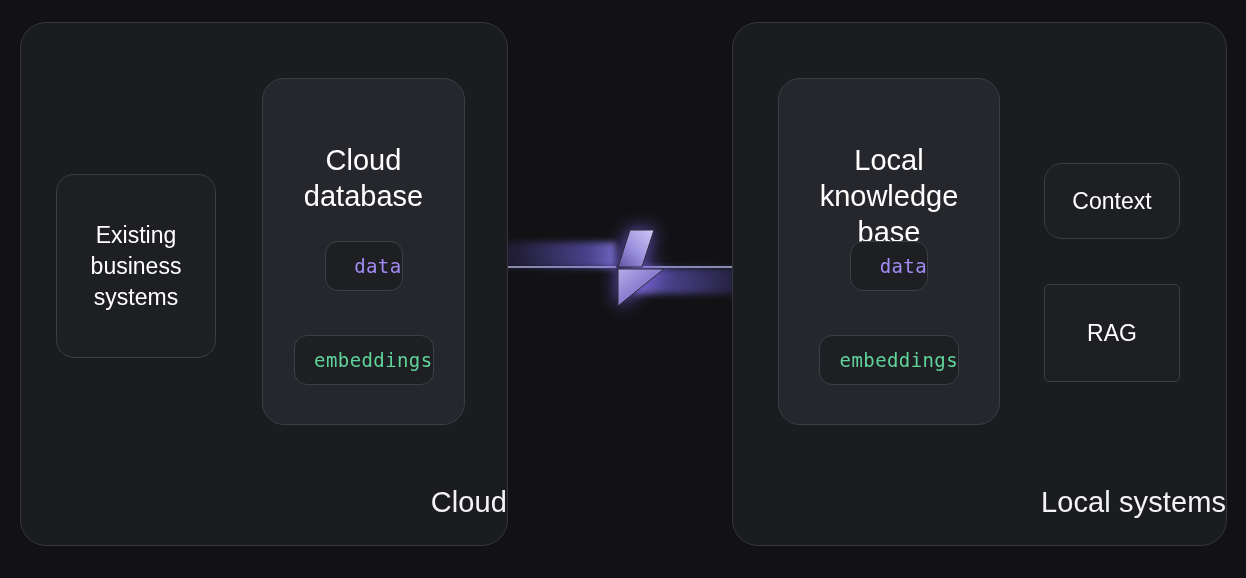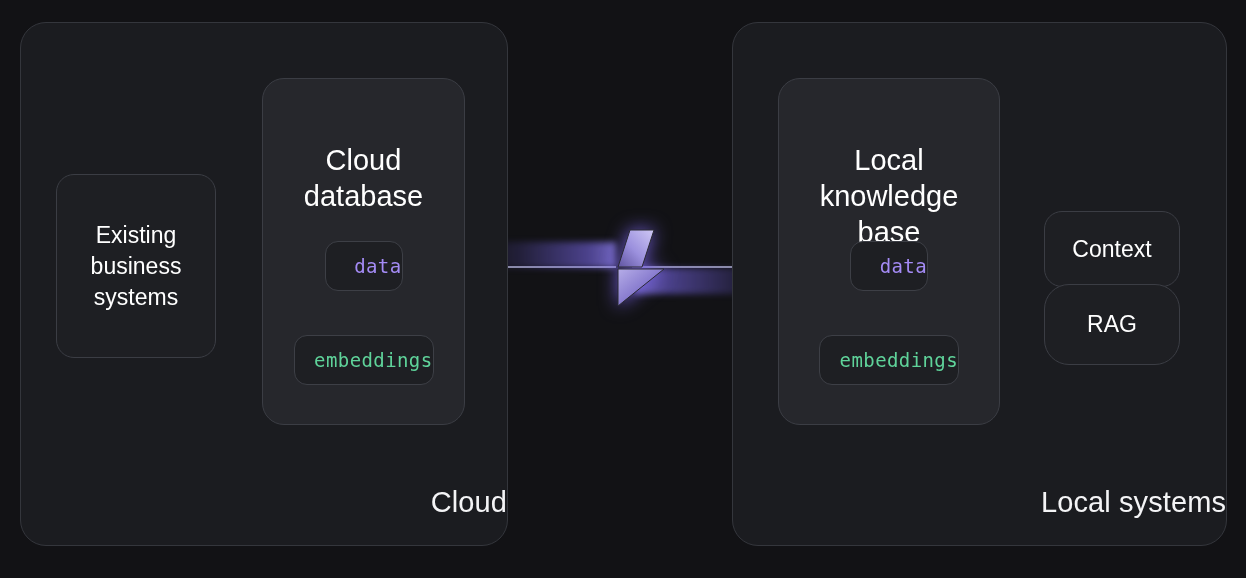--- a/index.html
+++ b/index.html
@@ -127,25 +127,24 @@
   }
   .node-existing {
     left: 56px; top: 174px; width: 160px; height: 184px;
     border-radius: 18px;
     font-size: 23px; line-height: 31px;
   }
   .node-context {
     left: 1044px; top: 163px; width: 136px; height: 76px;
     border-radius: 18px;
     font-size: 23px;
-    margin-top: 48px;
   }
   .node-rag {
-    left: 1044px; top: 284px; width: 136px; height: 81px;
-    border-radius: 25px;
+    left: 1044px; top: 284px; width: 136px; height: 98px;
+    border-radius: 5px;
     font-size: 23px;
   }
 
   
   .sync-bolt {
     position: absolute;
     left: 596px;
     top: 222px;
     width: 68px;
     height: 92px;

